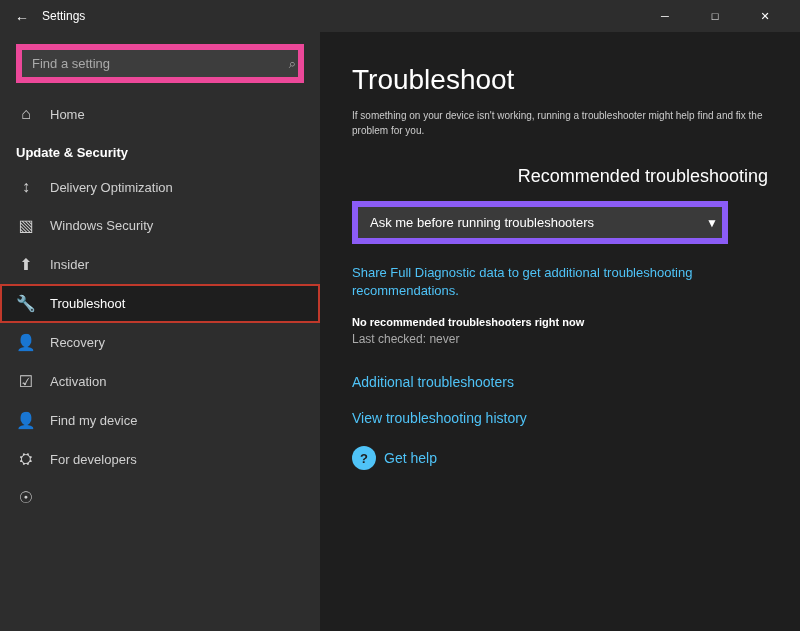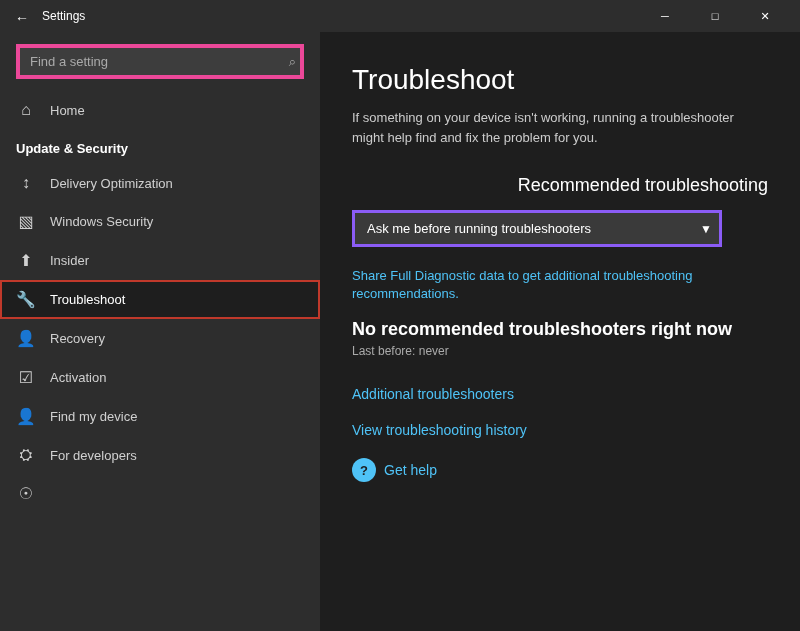--- a/index.html
+++ b/index.html
@@ -70,21 +70,21 @@
       padding-bottom: 16px;
     }
 
     .sidebar-search {
       margin: 12px 16px;
       position: relative;
     }
     .sidebar-search input {
       width: 100%;
       background: #3d3d3d;
-      border: 4px solid #ec4899;
+      border: 6px solid #ec4899;
       color: #ffffff;
       padding: 6px 32px 6px 10px;
       font-size: 13px;
       outline: none;
     }
     .sidebar-search input::placeholder { color: #aaaaaa; }
     .sidebar-search-icon {
       position: absolute;
       right: 8px;
       top: 50%;
@@ -132,21 +132,21 @@
     }
 
     .content-title {
       font-size: 28px;
       font-weight: 300;
       color: #ffffff;
       margin-bottom: 12px;
     }
 
     .content-description {
-      font-size: 13px;
+      font-size: 10px;
       color: #cccccc;
       line-height: 1.5;
       margin-bottom: 28px;
       max-width: 420px;
     }
 
     .section-heading {
       font-size: 18px;
       font-weight: 400;
       color: #ffffff;
@@ -161,21 +161,21 @@
       margin-bottom: 16px;
       max-width: 420px;
     }
 
     .dropdown-container {
       margin-bottom: 20px;
     }
 
     .dropdown-select {
       background: #3a3a3a;
-      border: 3px solid #8b5cf6;
+      border: 6px solid #8b5cf6;
       color: #ffffff;
       padding: 8px 36px 8px 12px;
       font-size: 13px;
       cursor: pointer;
       appearance: none;
       -webkit-appearance: none;
       outline: none;
       min-width: 280px;
       position: relative;
     }
@@ -197,21 +197,21 @@
     .diagnostic-link {
       color: #4fc3f7;
       font-size: 13px;
       cursor: pointer;
       margin-bottom: 16px;
       line-height: 1.4;
       max-width: 380px;
     }
 
     .no-troubleshooters {
-      font-size: 18px;
+      font-size: 11px;
       font-weight: 600;
       color: #ffffff;
       margin-bottom: 4px;
     }
 
     .last-checked {
       font-size: 12px;
       color: #aaaaaa;
       margin-bottom: 28px;
     }
@@ -342,21 +342,21 @@
           <option>Run troubleshooters automatically without notifying me</option>
           <option>Don't run any troubleshooters</option>
         </select>
         <span class="dropdown-chevron">▼</span>
       </div>
     </div>
 
     <div class="diagnostic-link">Share Full Diagnostic data to get additional troubleshooting recommendations.</div>
 
     <p class="no-troubleshooters">No recommended troubleshooters right now</p>
-    <p class="last-checked">Last before: never</p>
+    <p class="last-checked">Last checked: never</p>
 
     <a class="content-link">Additional troubleshooters</a>
     <a class="content-link">View troubleshooting history</a>
 
     <div class="get-help-row">
       <div class="get-help-icon">?</div>
       <span>Get help</span>
     </div>
 
   </div>

